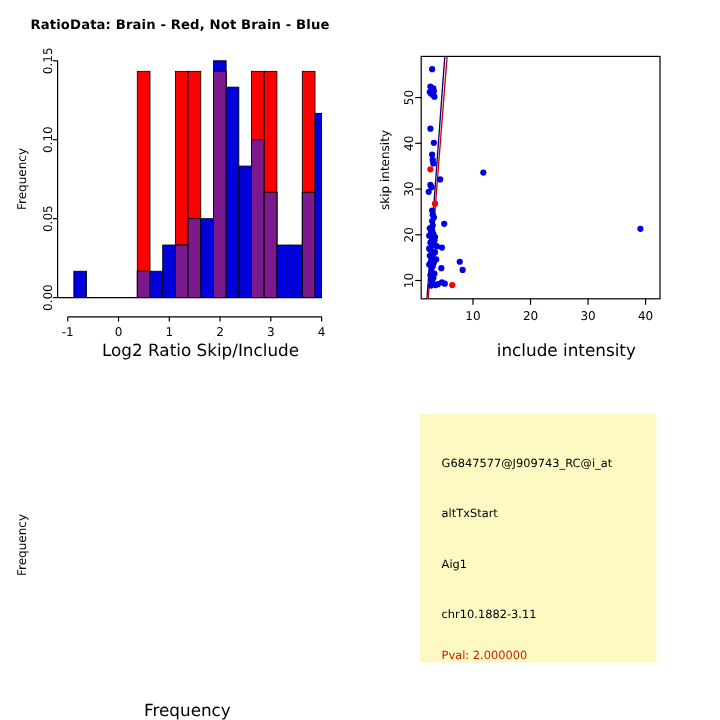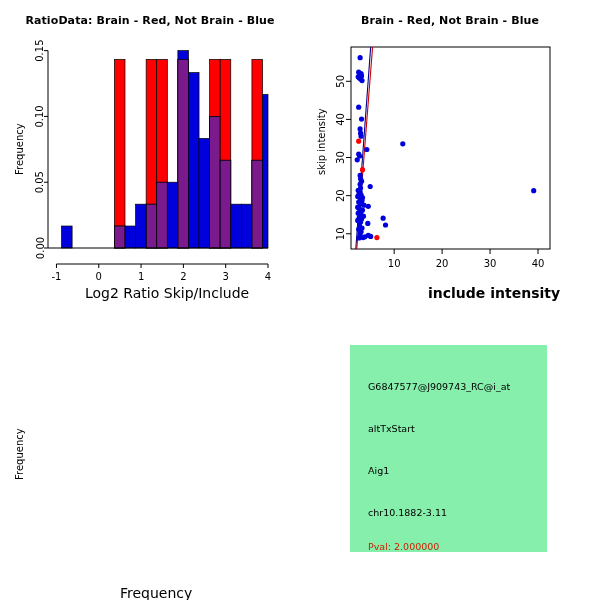--- a/index.html
+++ b/index.html
@@ -42,21 +42,21 @@
     transform: rotate(-90deg);
     white-space: nowrap;
   }
   svg { position: absolute; left: 0; top: 0; overflow: visible; }
   .tickTxt { font-family: "DejaVu Sans", sans-serif; font-size: 10px; fill: #000; }
 
   #info-box {
     position: absolute;
     left: 50px; top: 45px;
     width: 197px; height: 207px;
-    background: #86efac;
+    background: #fef9c3;
   }
   .info-line {
     position: absolute;
     left: 18px;
     font-size: 9.5px;
     color: #000000;
     white-space: nowrap;
   }
   .info-pval { color: #cc2200; }
 </style>
@@ -118,23 +118,22 @@
       <line x1="183.3846153846154" y1="264" x2="183.3846153846154" y2="268" stroke="#000" stroke-width="1"></line>
       <text x="183.3846153846154" y="280" class="tickTxt" text-anchor="middle">2</text>
       <line x1="225.6923076923077" y1="264" x2="225.6923076923077" y2="268" stroke="#000" stroke-width="1"></line>
       <text x="225.6923076923077" y="280" class="tickTxt" text-anchor="middle">3</text>
       <line x1="268" y1="264" x2="268" y2="268" stroke="#000" stroke-width="1"></line>
       <text x="268" y="280" class="tickTxt" text-anchor="middle">4</text>
     </svg>
 </div>
 
 <div class="panel" id="panel-scatter">
-  <div class="plot-title" style="top:14px;">Brain - Red, Not Brain - Blue</div>
   <div class="ylab-rot" style="left:16px; top:175px;">skip intensity</div>
-  <div class="axis-title" style="left:128px; top:285px;font-weight:bold;">include intensity</div>
+  <div class="axis-title" style="left:114px; top:285px;">include intensity</div>
   <svg id="svg-scatter" width="300" height="300">
       <rect x="51" y="47" width="199" height="202" fill="none" stroke="#000" stroke-width="1"></rect>
       <defs>
         <clipPath id="scatClip">
           <rect x="51" y="47" width="199" height="202"></rect>
         </clipPath>
       </defs>
       <g clip-path="url(#scatClip)">
         <line x1="55.795180722891565" y1="249" x2="70.66024096385541" y2="47" stroke="#000088" stroke-width="1.1"></line>
         <line x1="56.75421686746988" y1="249" x2="72.57831325301206" y2="47" stroke="#cc0000" stroke-width="1.1"></line>

